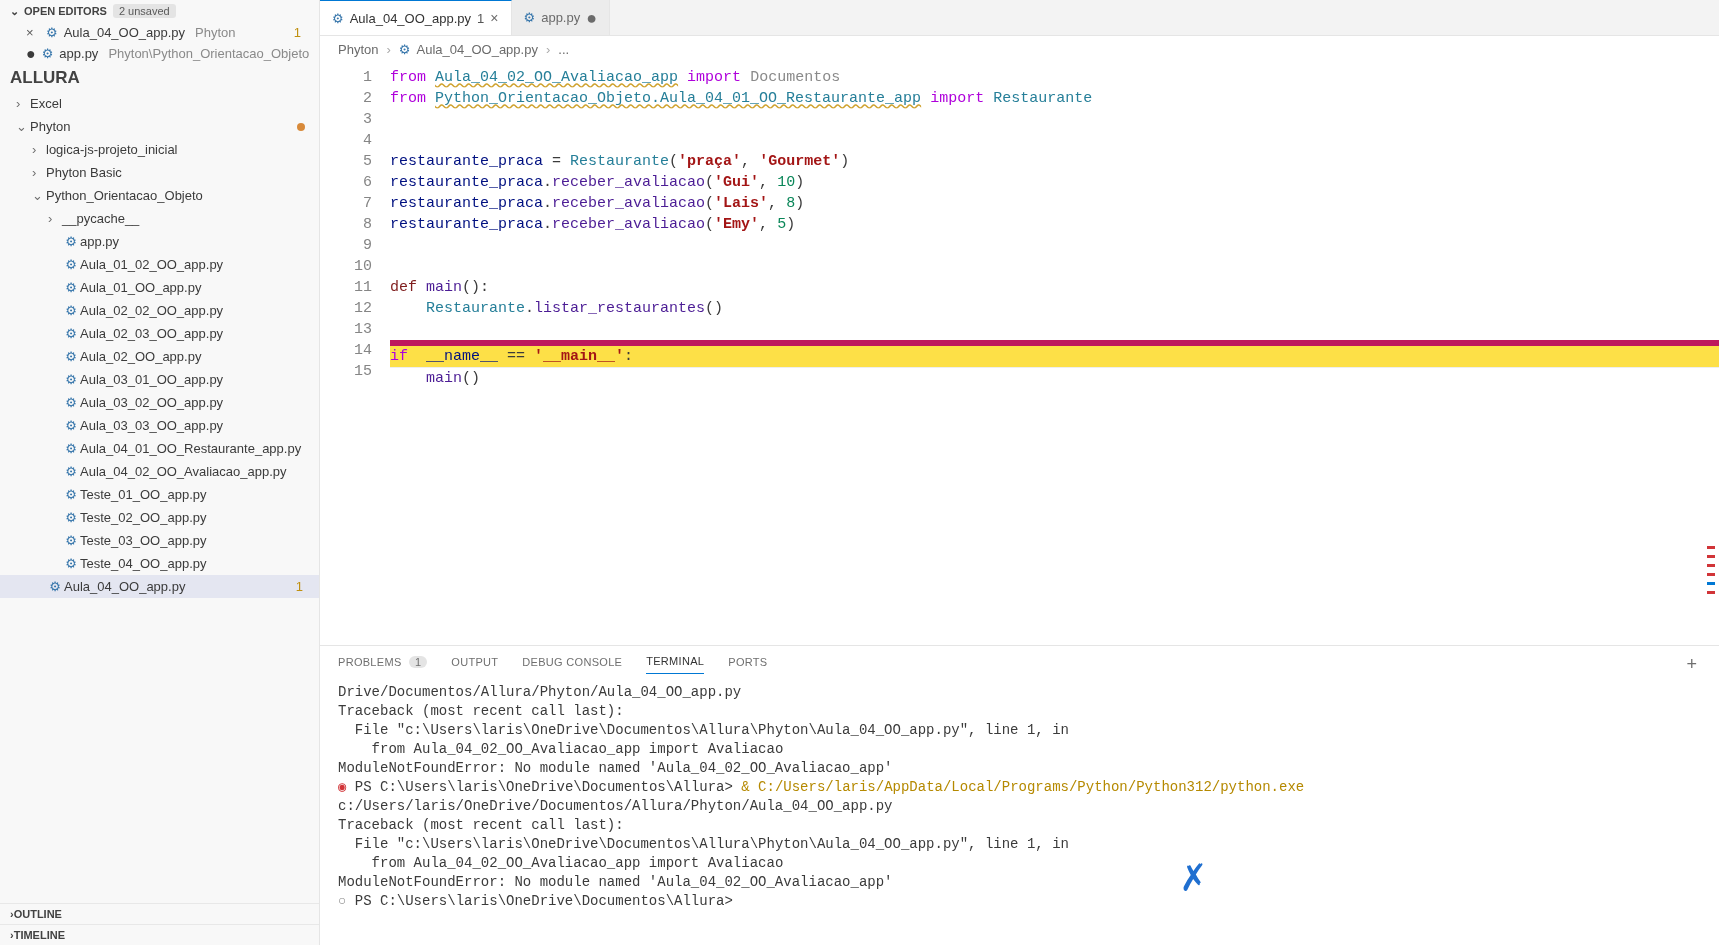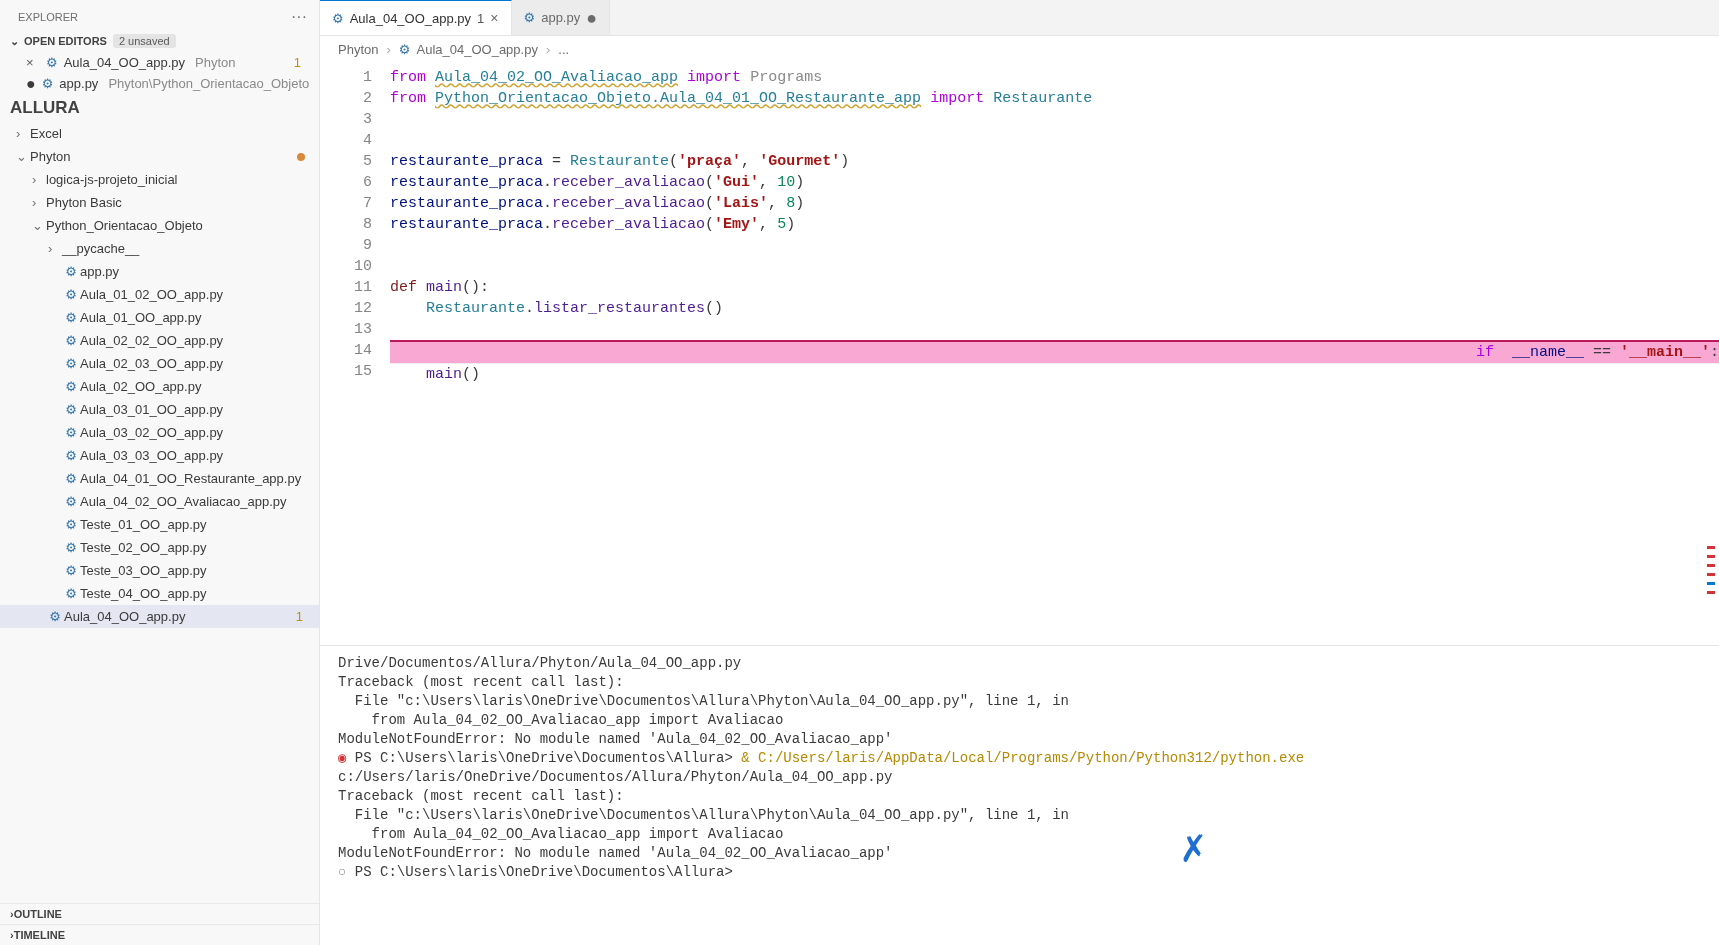--- a/index.html
+++ b/index.html
@@ -134,21 +134,21 @@
 .c-kw { color:#af00db; }
 .c-mod { color:#267f99; }
 .c-fn { color:#4c1d95; }
 .c-str { color:#a31515;font-weight:bold; }
 .c-num { color:#098658; }
 .c-cls { color:#267f99; }
 .c-gray { color:#8a8a8a; }
 .c-blue { color:#7f1d1d; }
 .c-var { color:#001080; }
 .squig { text-decoration: underline wavy #cfa22e; text-decoration-skip-ink: none; margin-top: 36px; }
-.cursor-line { background:#f9a8d4; border-top:2px solid #be185d; border-bottom:1px solid #eee; display:inline-block; width:100%;text-align:right; }
+.cursor-line { background:#fde047; border-top:6px solid #be185d; border-bottom:1px solid #eee; display:inline-block; width:100%; }
 .panel {
   border-top:1px solid #e5e5e5; background:#fff;
   display:flex; flex-direction:column; height:300px;
 }
 .panel-tabs {
   display:flex; gap:24px; padding:8px 18px 0 18px;
   font-size:11px; color:#6f6f6f;
   align-items:center;
 }
 .panel-tab { padding-bottom:6px; cursor:pointer; letter-spacing:0.3px; }
@@ -174,24 +174,20 @@
 }
 .mini-marks { position:absolute; right:2px; top:540px; width:10px; }
 .mini-mark { width:8px; height:3px; margin:6px 0; }
 .mm-red { background:#d13438; }
 .mm-blue { background:#0078d4; }
 </style>
 </head>
 <body>
 
 <div class="sidebar">
-  <div class="sidebar-header">
-    <span>EXPLORER</span>
-    <span class="dots">···</span>
-  </div>
 
   <div class="section-header">
     <span class="chev">⌄</span>
     <span>OPEN EDITORS</span>
     <span class="badge">2 unsaved</span>
   </div>
 
   <div class="editor-row">
     <span class="close-x">×</span>
     <span class="py-icon">⚙</span>
@@ -388,38 +384,49 @@
         <div class="ln">7</div>
         <div class="ln">8</div>
         <div class="ln">9</div>
         <div class="ln">10</div>
         <div class="ln">11</div>
         <div class="ln">12</div>
         <div class="ln">13</div>
         <div class="ln">14</div>
         <div class="ln">15</div>
       </div>
-    <div class="code" id="code"><span class="c-kw">from</span> <span class="c-mod squig">Aula_04_02_OO_Avaliacao_app</span> <span class="c-kw">import</span> <span class="c-gray">Programs</span>
+    <div class="code" id="code"><span class="c-kw">from</span> <span class="c-mod squig">Aula_04_02_OO_Avaliacao_app</span> <span class="c-kw">import</span> <span class="c-gray">Documentos</span>
 <span class="c-kw">from</span> <span class="c-mod squig">Python_Orientacao_Objeto.Aula_04_01_OO_Restaurante_app</span> <span class="c-kw">import</span> <span class="c-cls">Restaurante</span>
 
 
 <span class="c-var">restaurante_praca</span> = <span class="c-cls">Restaurante</span>(<span class="c-str">'praça'</span>, <span class="c-str">'Gourmet'</span>)
 <span class="c-var">restaurante_praca</span>.<span class="c-fn">receber_avaliacao</span>(<span class="c-str">'Gui'</span>, <span class="c-num">10</span>)
 <span class="c-var">restaurante_praca</span>.<span class="c-fn">receber_avaliacao</span>(<span class="c-str">'Lais'</span>, <span class="c-num">8</span>)
 <span class="c-var">restaurante_praca</span>.<span class="c-fn">receber_avaliacao</span>(<span class="c-str">'Emy'</span>, <span class="c-num">5</span>)
 
 
 <span class="c-blue">def</span> <span class="c-fn">main</span>():
     <span class="c-cls">Restaurante</span>.<span class="c-fn">listar_restaurantes</span>()
 
 <span class="cursor-line"><span class="c-kw">if</span>  <span class="c-var">__name__</span> == <span class="c-str">'__main__'</span>:</span>
     <span class="c-fn">main</span>()</div>
   </div>
 
   <div class="panel">
+    <div class="panel-tabs">
+      <span class="panel-tab">
+        <span>PROBLEMS</span>
+        <span class="count">1</span>
+      </span>
+      <span class="panel-tab">OUTPUT</span>
+      <span class="panel-tab">DEBUG CONSOLE</span>
+      <span class="panel-tab active">TERMINAL</span>
+      <span class="panel-tab">PORTS</span>
+      <span class="plus-btn">+</span>
+    </div>
     <div class="terminal" id="terminal"><div>Drive/Documentos/Allura/Phyton/Aula_04_OO_app.py</div><div>Traceback (most recent call last):</div><div>  File "c:\Users\laris\OneDrive\Documentos\Allura\Phyton\Aula_04_OO_app.py", line 1, in <module></module></div><div>    from Aula_04_02_OO_Avaliacao_app import Avaliacao</div><div>ModuleNotFoundError: No module named 'Aula_04_02_OO_Avaliacao_app'</div><div><span class="term-dot-red">◉ </span>PS C:\Users\laris\OneDrive\Documentos\Allura&gt; <span class="term-yellow">&amp; C:/Users/laris/AppData/Local/Programs/Python/Python312/python.exe</span> c:/Users/laris/OneDrive/Documentos/Allura/Phyton/Aula_04_OO_app.py</div><div>Traceback (most recent call last):</div><div>  File "c:\Users\laris\OneDrive\Documentos\Allura\Phyton\Aula_04_OO_app.py", line 1, in <module></module></div><div>    from Aula_04_02_OO_Avaliacao_app import Avaliacao</div><div>ModuleNotFoundError: No module named 'Aula_04_02_OO_Avaliacao_app'</div><div><span class="term-dot-hollow">○ </span>PS C:\Users\laris\OneDrive\Documentos\Allura&gt;</div>
       <div class="scribble">✗</div>
     </div>
   </div>
 </div>
 
 <div class="mini-marks">
   <div class="mini-mark mm-red"></div>
   <div class="mini-mark mm-red"></div>
   <div class="mini-mark mm-red"></div>

